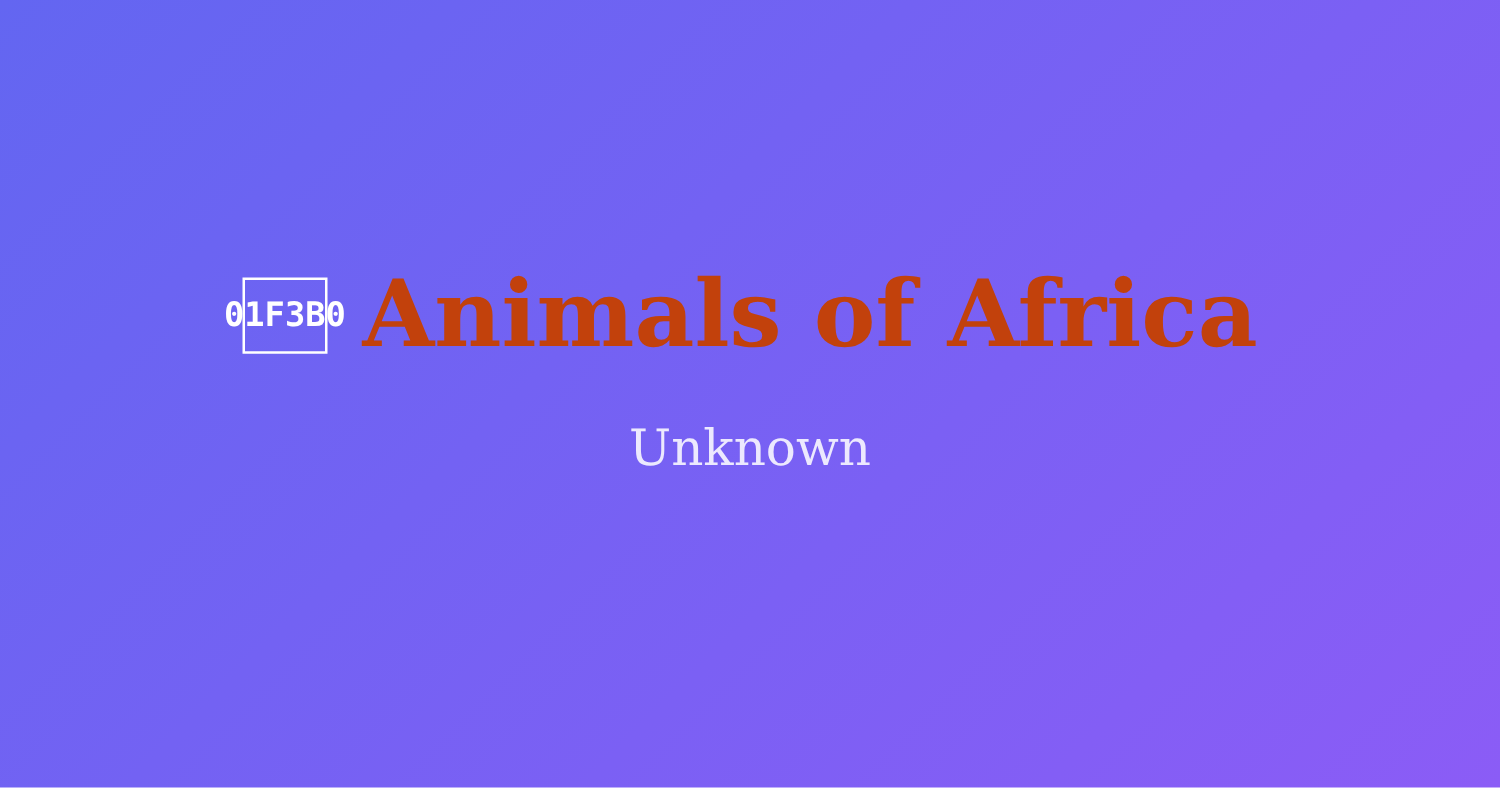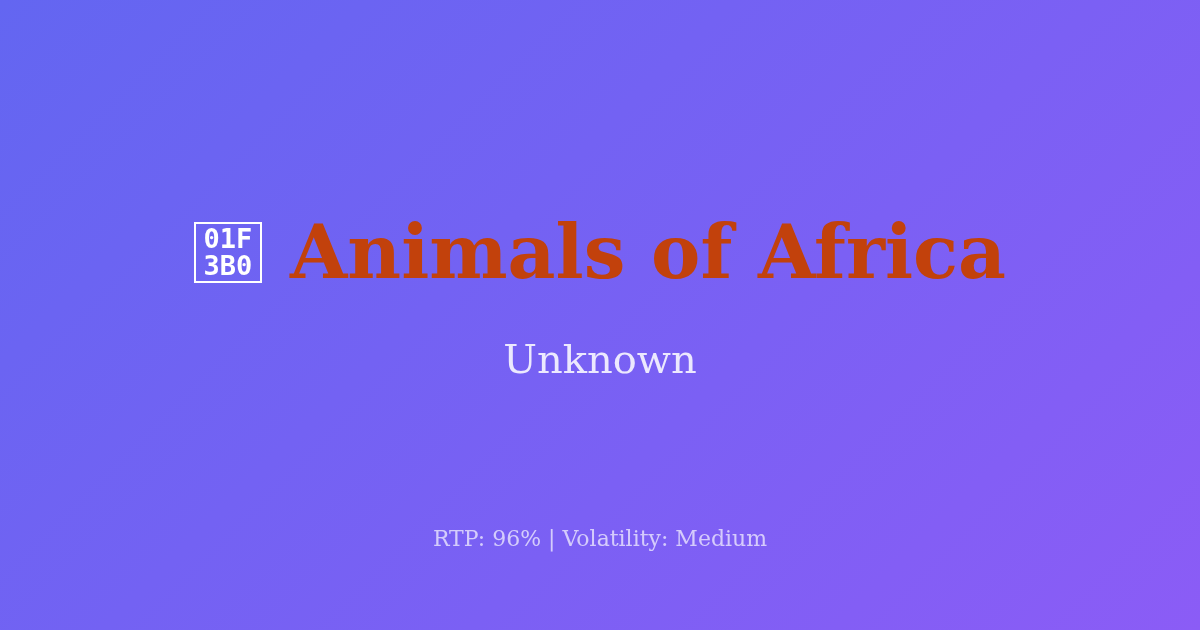--- a/index.html
+++ b/index.html
@@ -31,21 +31,21 @@
     display: flex;
     align-items: center;
     justify-content: center;
     gap: 28px;
     margin-top: -36px;
   }
 
   
   .tofu {
     display: inline-flex;
-    flex-direction: column;
+    flex-direction: row;
     align-items: center;
     justify-content: center;
     width: 68px;
     height: 61px;
     border: 2px solid #ffffff;
     font-family: "DejaVu Sans Mono", "Liberation Mono", monospace;
     font-size: 27px;
     font-weight: 700;
     line-height: 27px;
     letter-spacing: 0px;
@@ -99,15 +99,14 @@
     <span class="tofu" aria-label="slot machine">
       <span>01F</span>
       <span>3B0</span>
     </span>
 
     <h1 id="page-title">Animals of Africa</h1>
   </div>
 
   <div id="subtitle">Unknown</div>
 
-  <div id="meta-line">RTP: 96% | Volatility: Medium</div>
 
 </div>
 
 </body></html>

